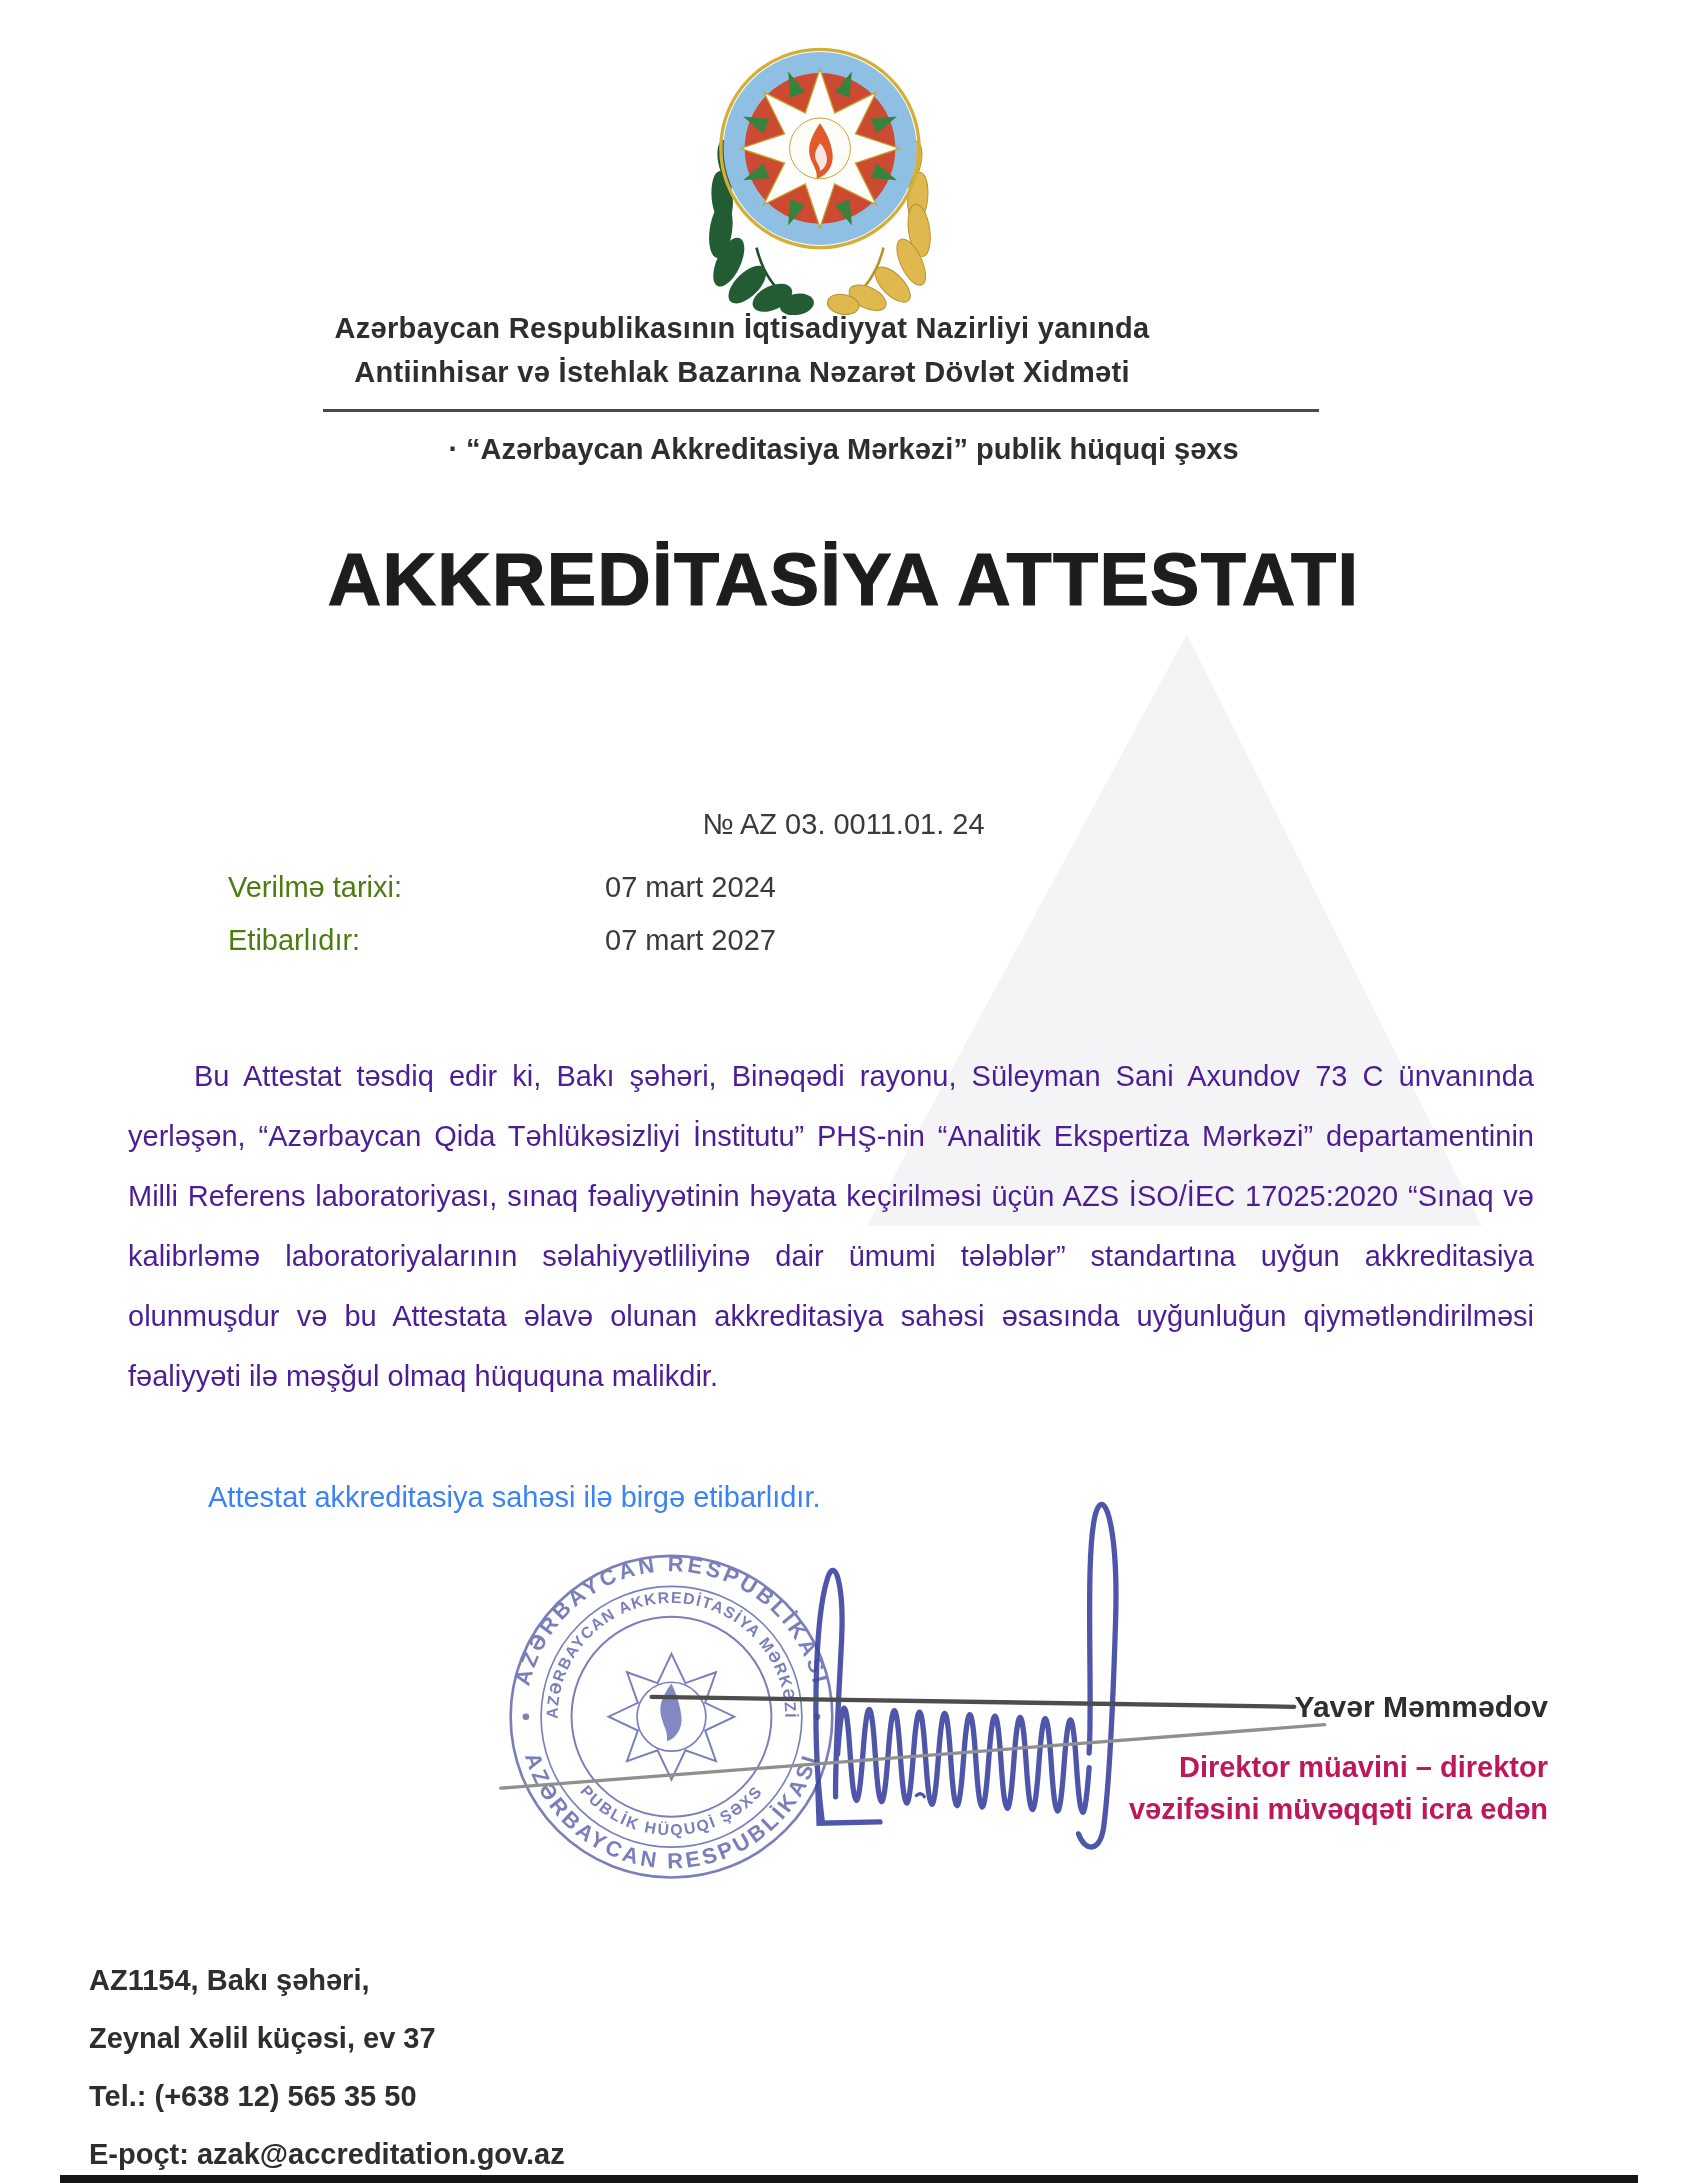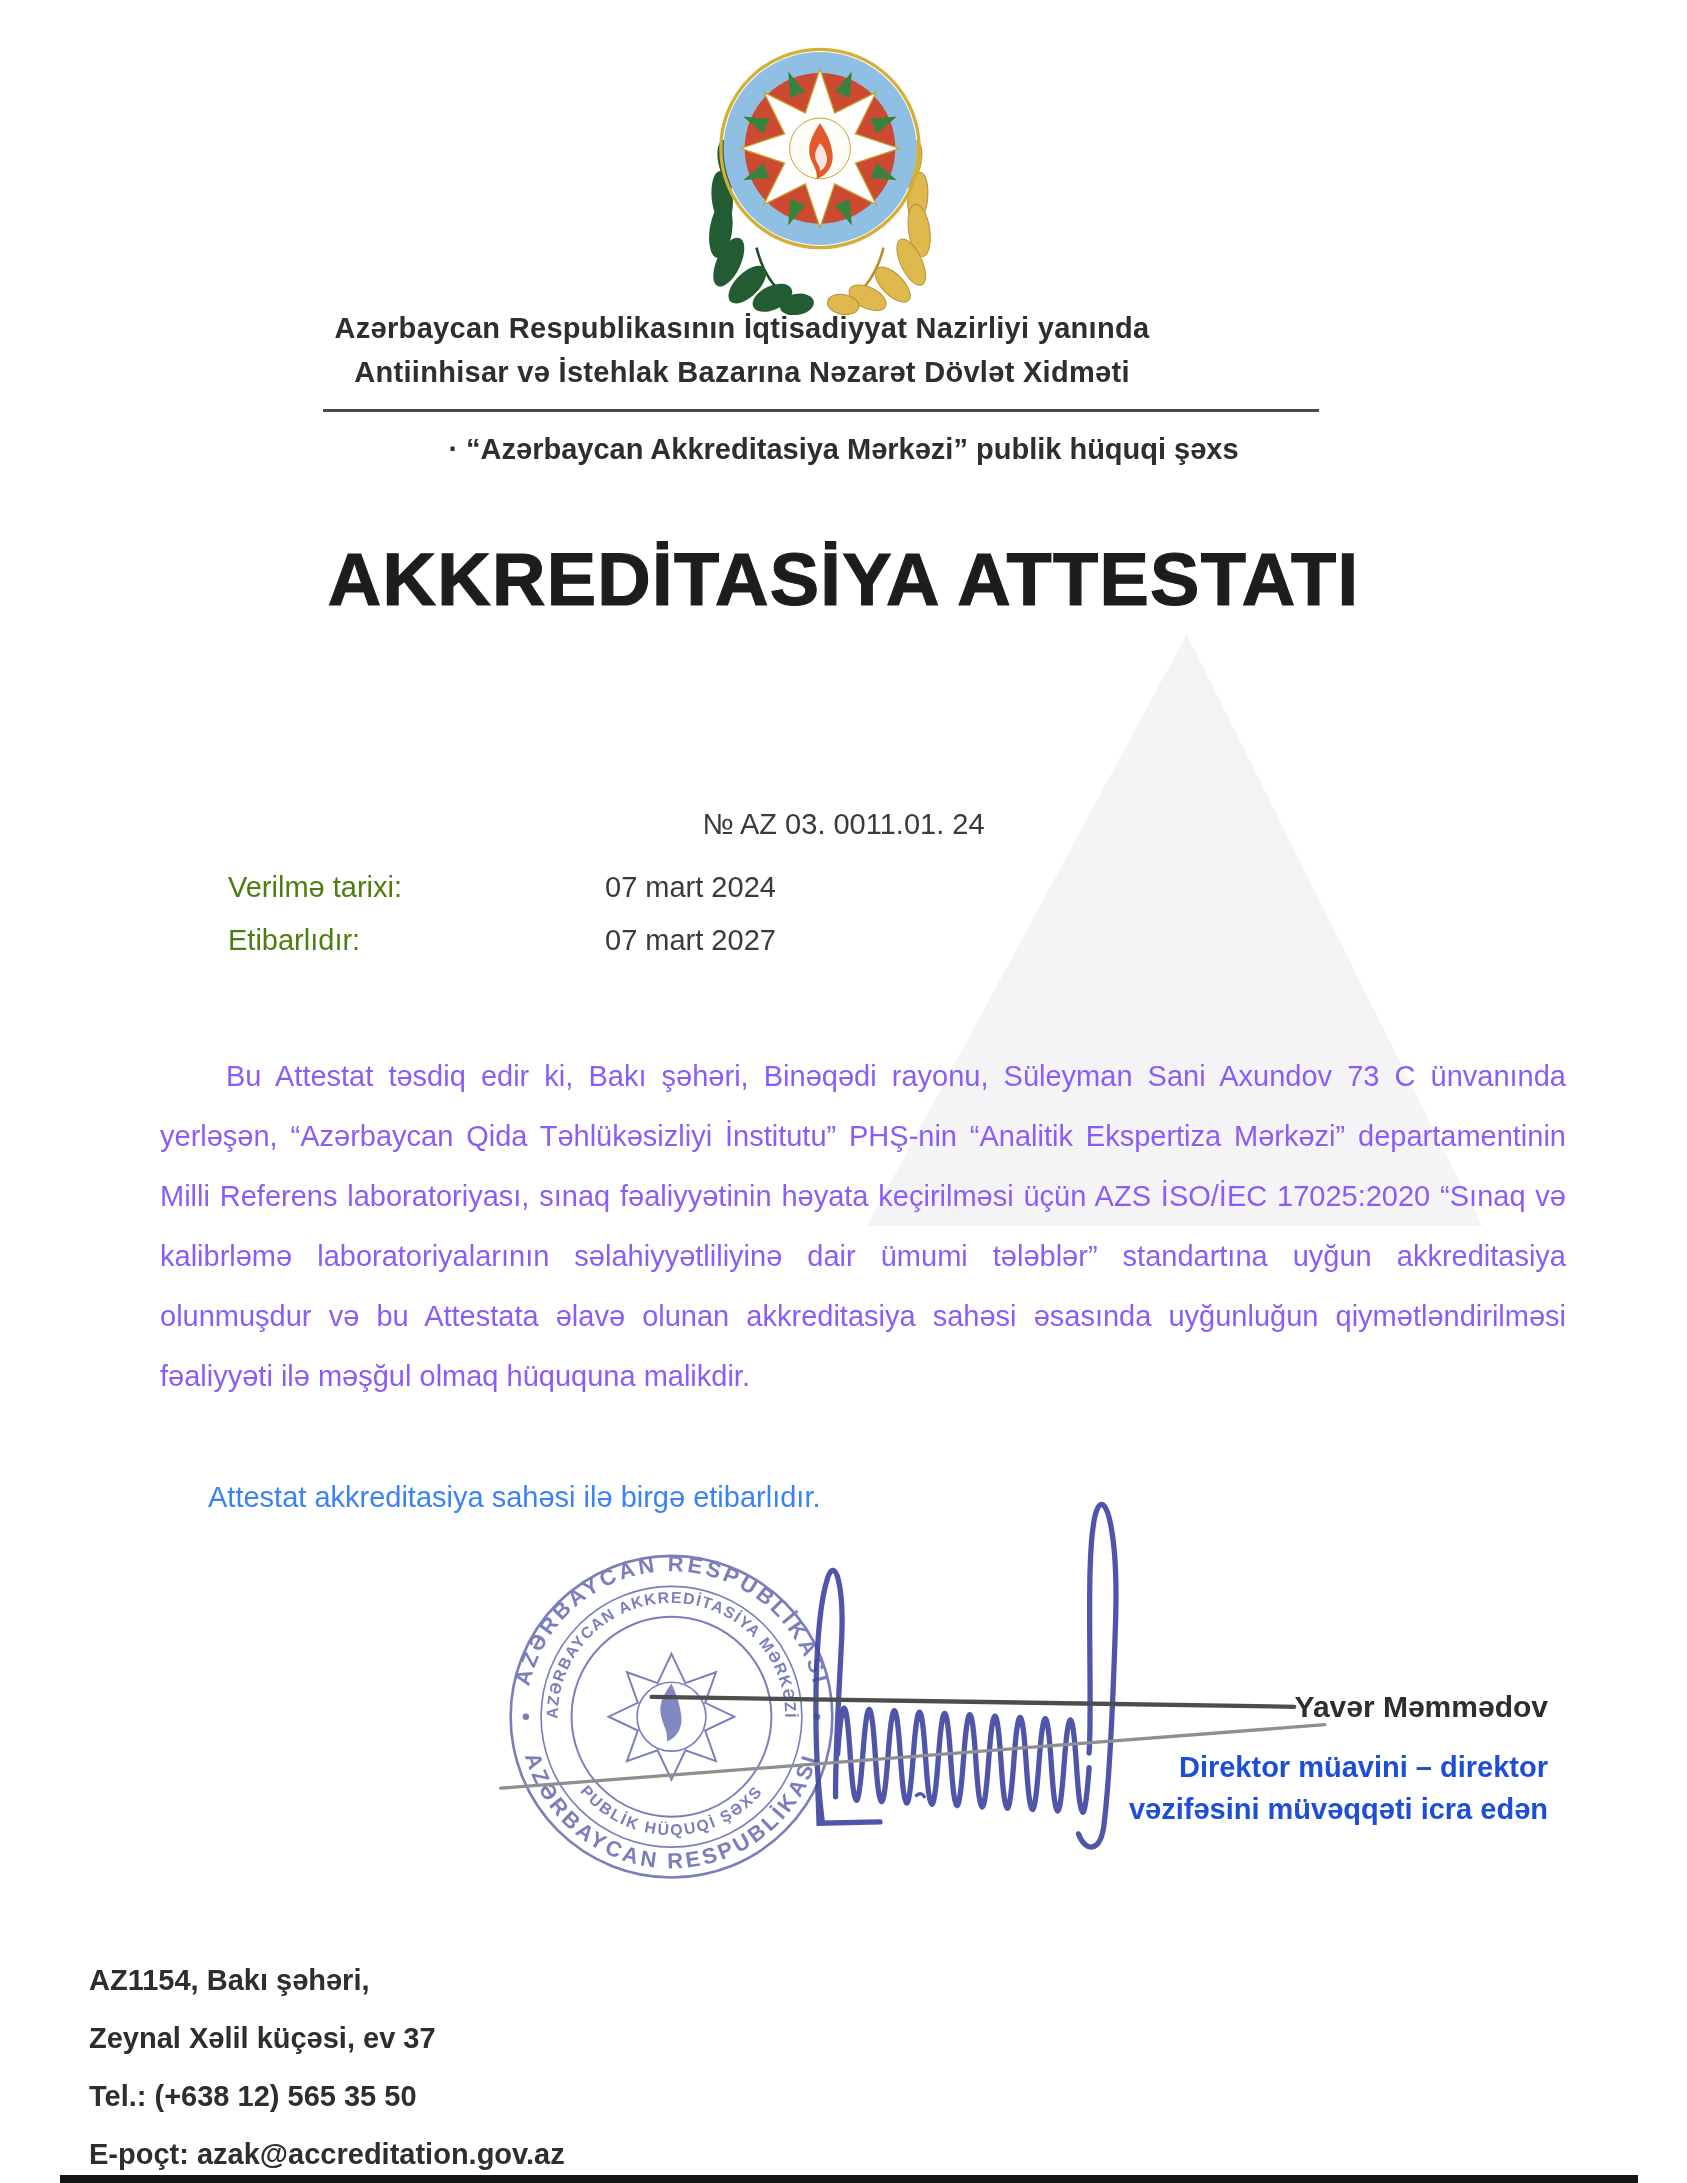--- a/index.html
+++ b/index.html
@@ -22,29 +22,29 @@
     font-size:29px;font-weight:700;line-height:44px;color:#2e2e2e;}
   
   #doc-title{left:0;top:533px;width:1687px;text-align:center;font-size:74px;
     font-weight:700;letter-spacing:1.3px;color:#1d1d1d;line-height:93px;
     -webkit-text-stroke:1.2px #1d1d1d;}
   
   #cert-number{left:0;top:808px;width:1687px;text-align:center;font-size:29px;color:#3a3a3a;}
   .meta-label{left:228px;width:370px;font-size:29px;color:#4d7c0f;}
   .meta-value{left:605px;width:463px;font-size:29px;color:#3a3a3a;}
   
-  #body-paragraph{left:160px;top:1046px;width:1406px;font-size:29px;line-height:60px;
-    color:#8b5cf6;text-align:justify;text-indent:66px;margin:0;}
+  #body-paragraph{left:128px;top:1046px;width:1406px;font-size:29px;line-height:60px;
+    color:#4c1d95;text-align:justify;text-indent:66px;margin:0;}
   #validity-note{left:142px;top:1467px;width:1406px;font-size:29px;line-height:60px;
     color:#3b82f6;text-indent:66px;margin:0;}
   
   #signer-name{right:139px;top:1687px;width:595px;text-align:right;
     font-size:30px;font-weight:700;color:#2e2e2e;line-height:40px;}
   #signer-position{right:139px;top:1746px;width:728px;text-align:right;
-    font-size:29px;font-weight:700;color:#1d4ed8;line-height:42px;}
+    font-size:29px;font-weight:700;color:#be185d;line-height:42px;}
   
   #footer{left:89px;top:1951px;width:926px;font-size:29px;font-weight:700;
     color:#2e2e2e;line-height:58px;}
   #bottom-bar{left:60px;top:2175px;width:1578px;height:8px;background:#161616;}
   svg{display:block;}
 </style>
 </head>
 <body>
 
 <div id="page">

